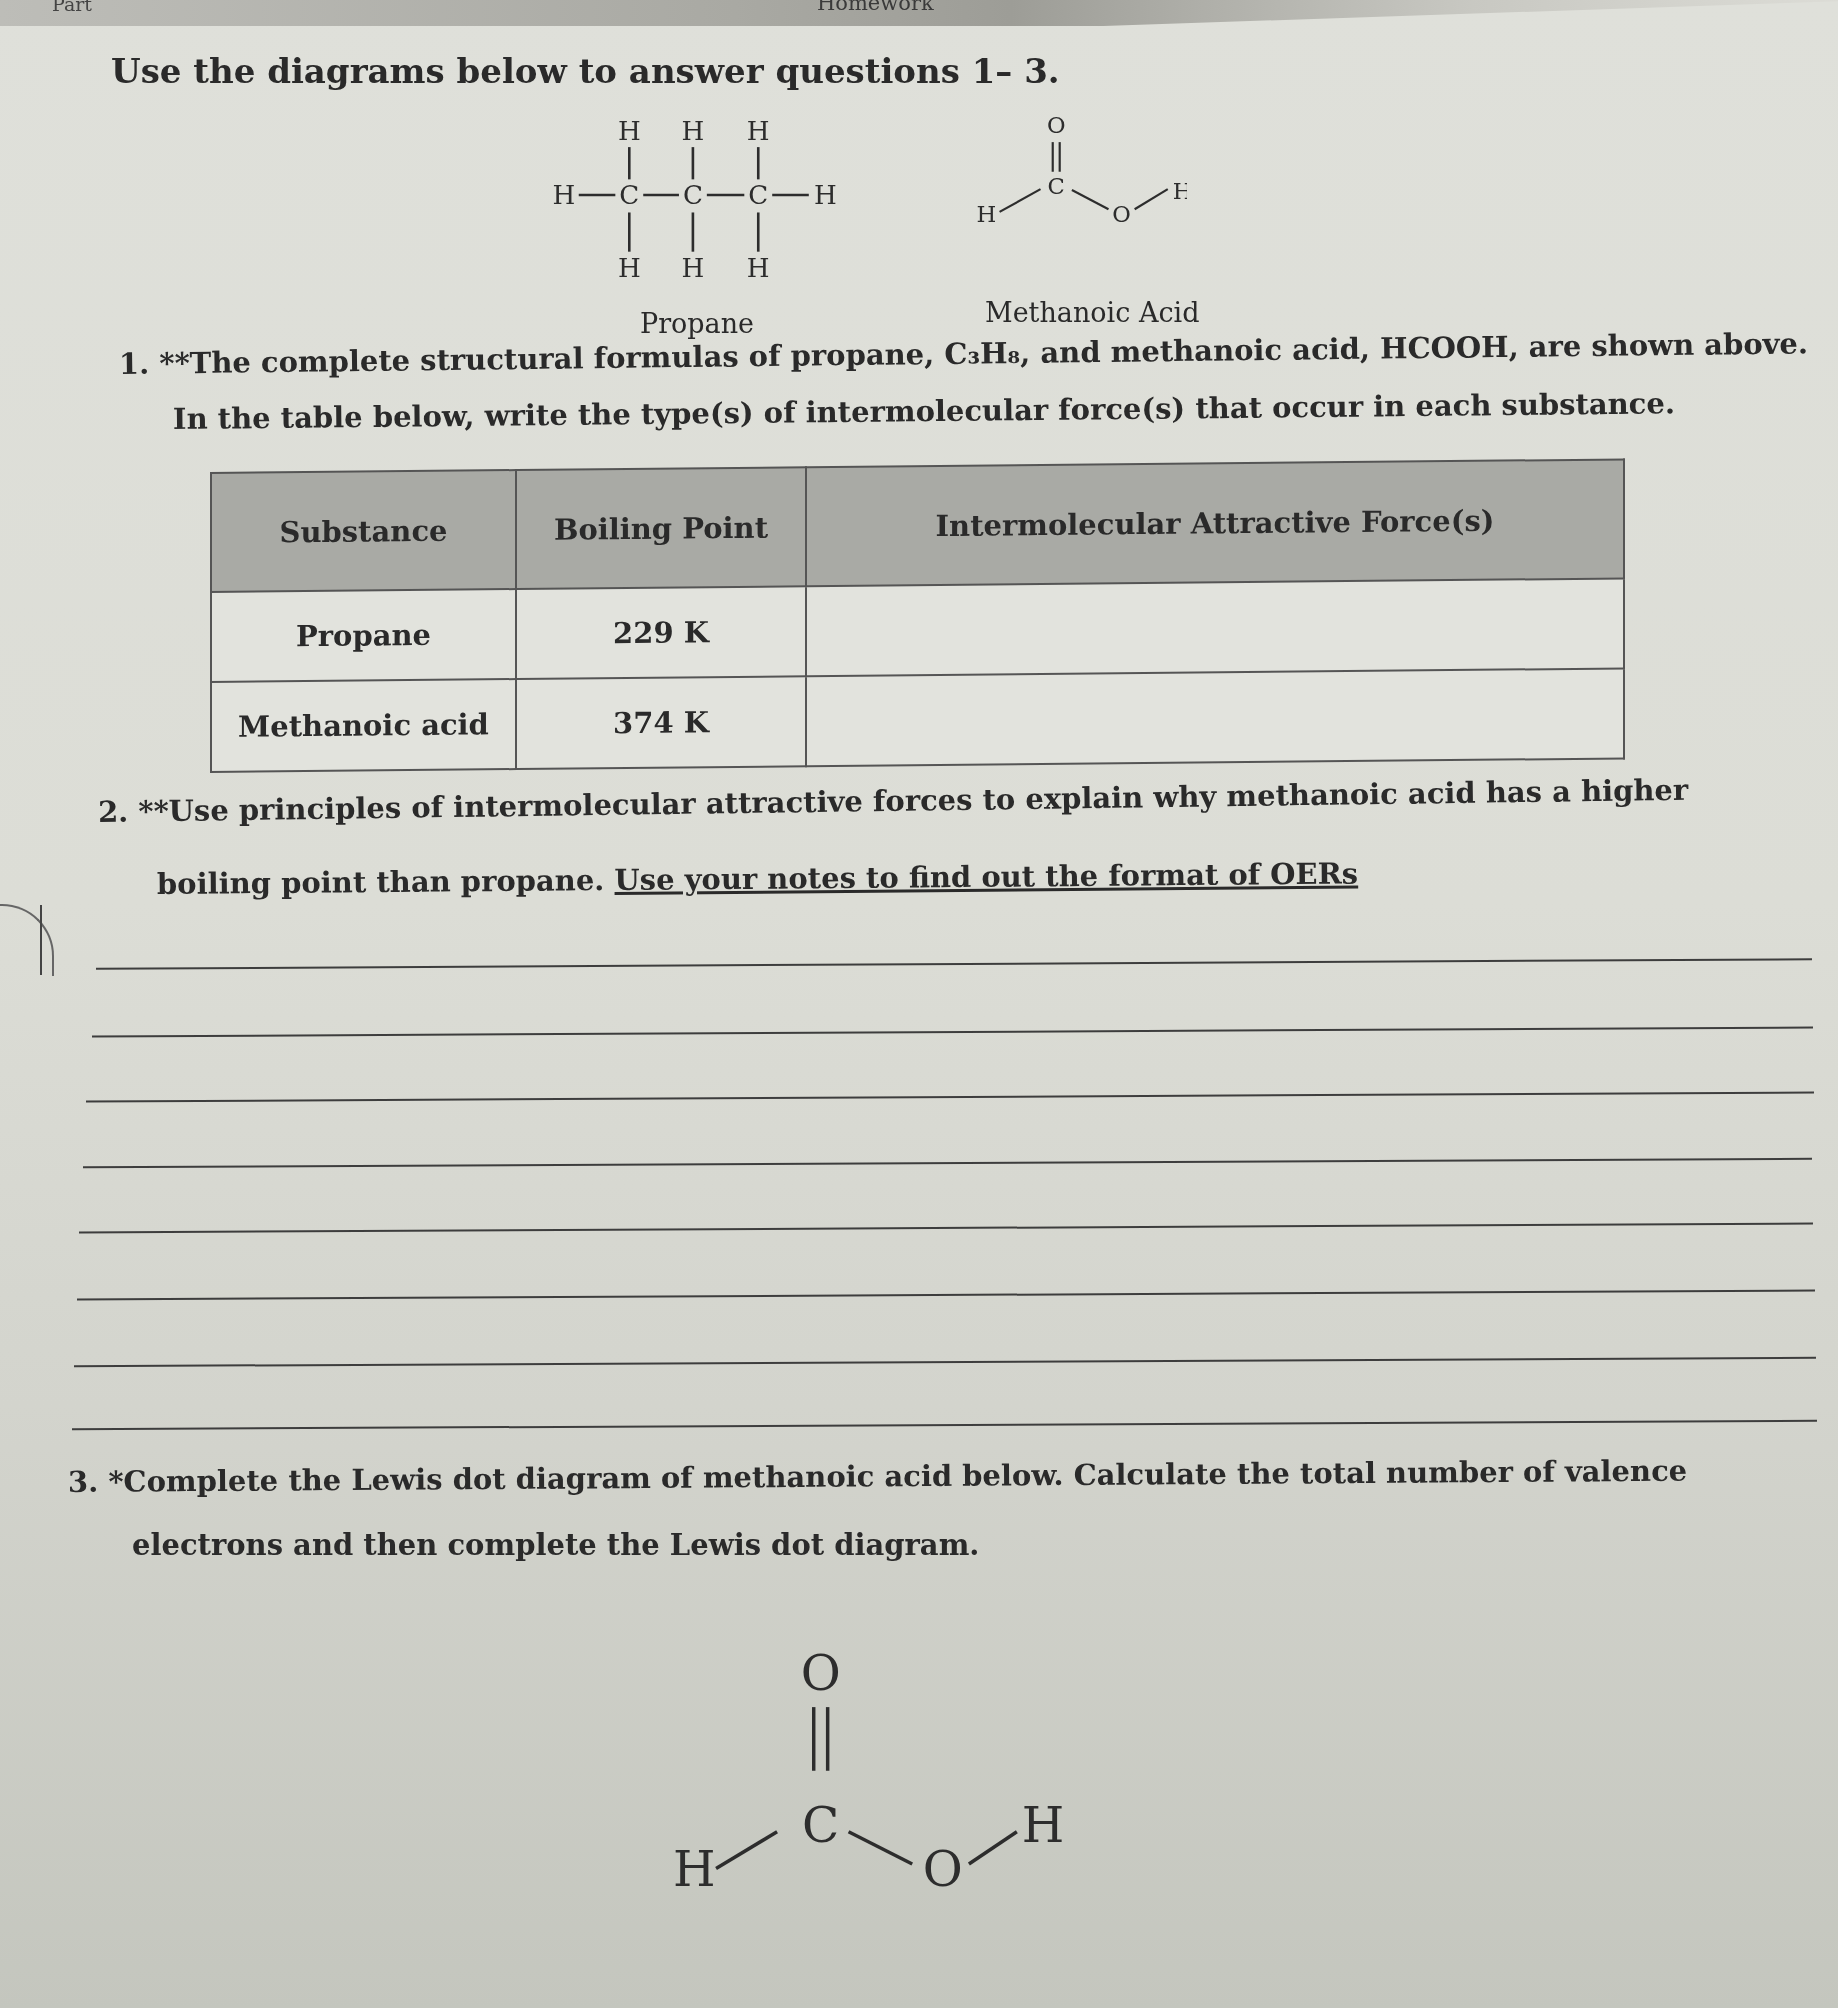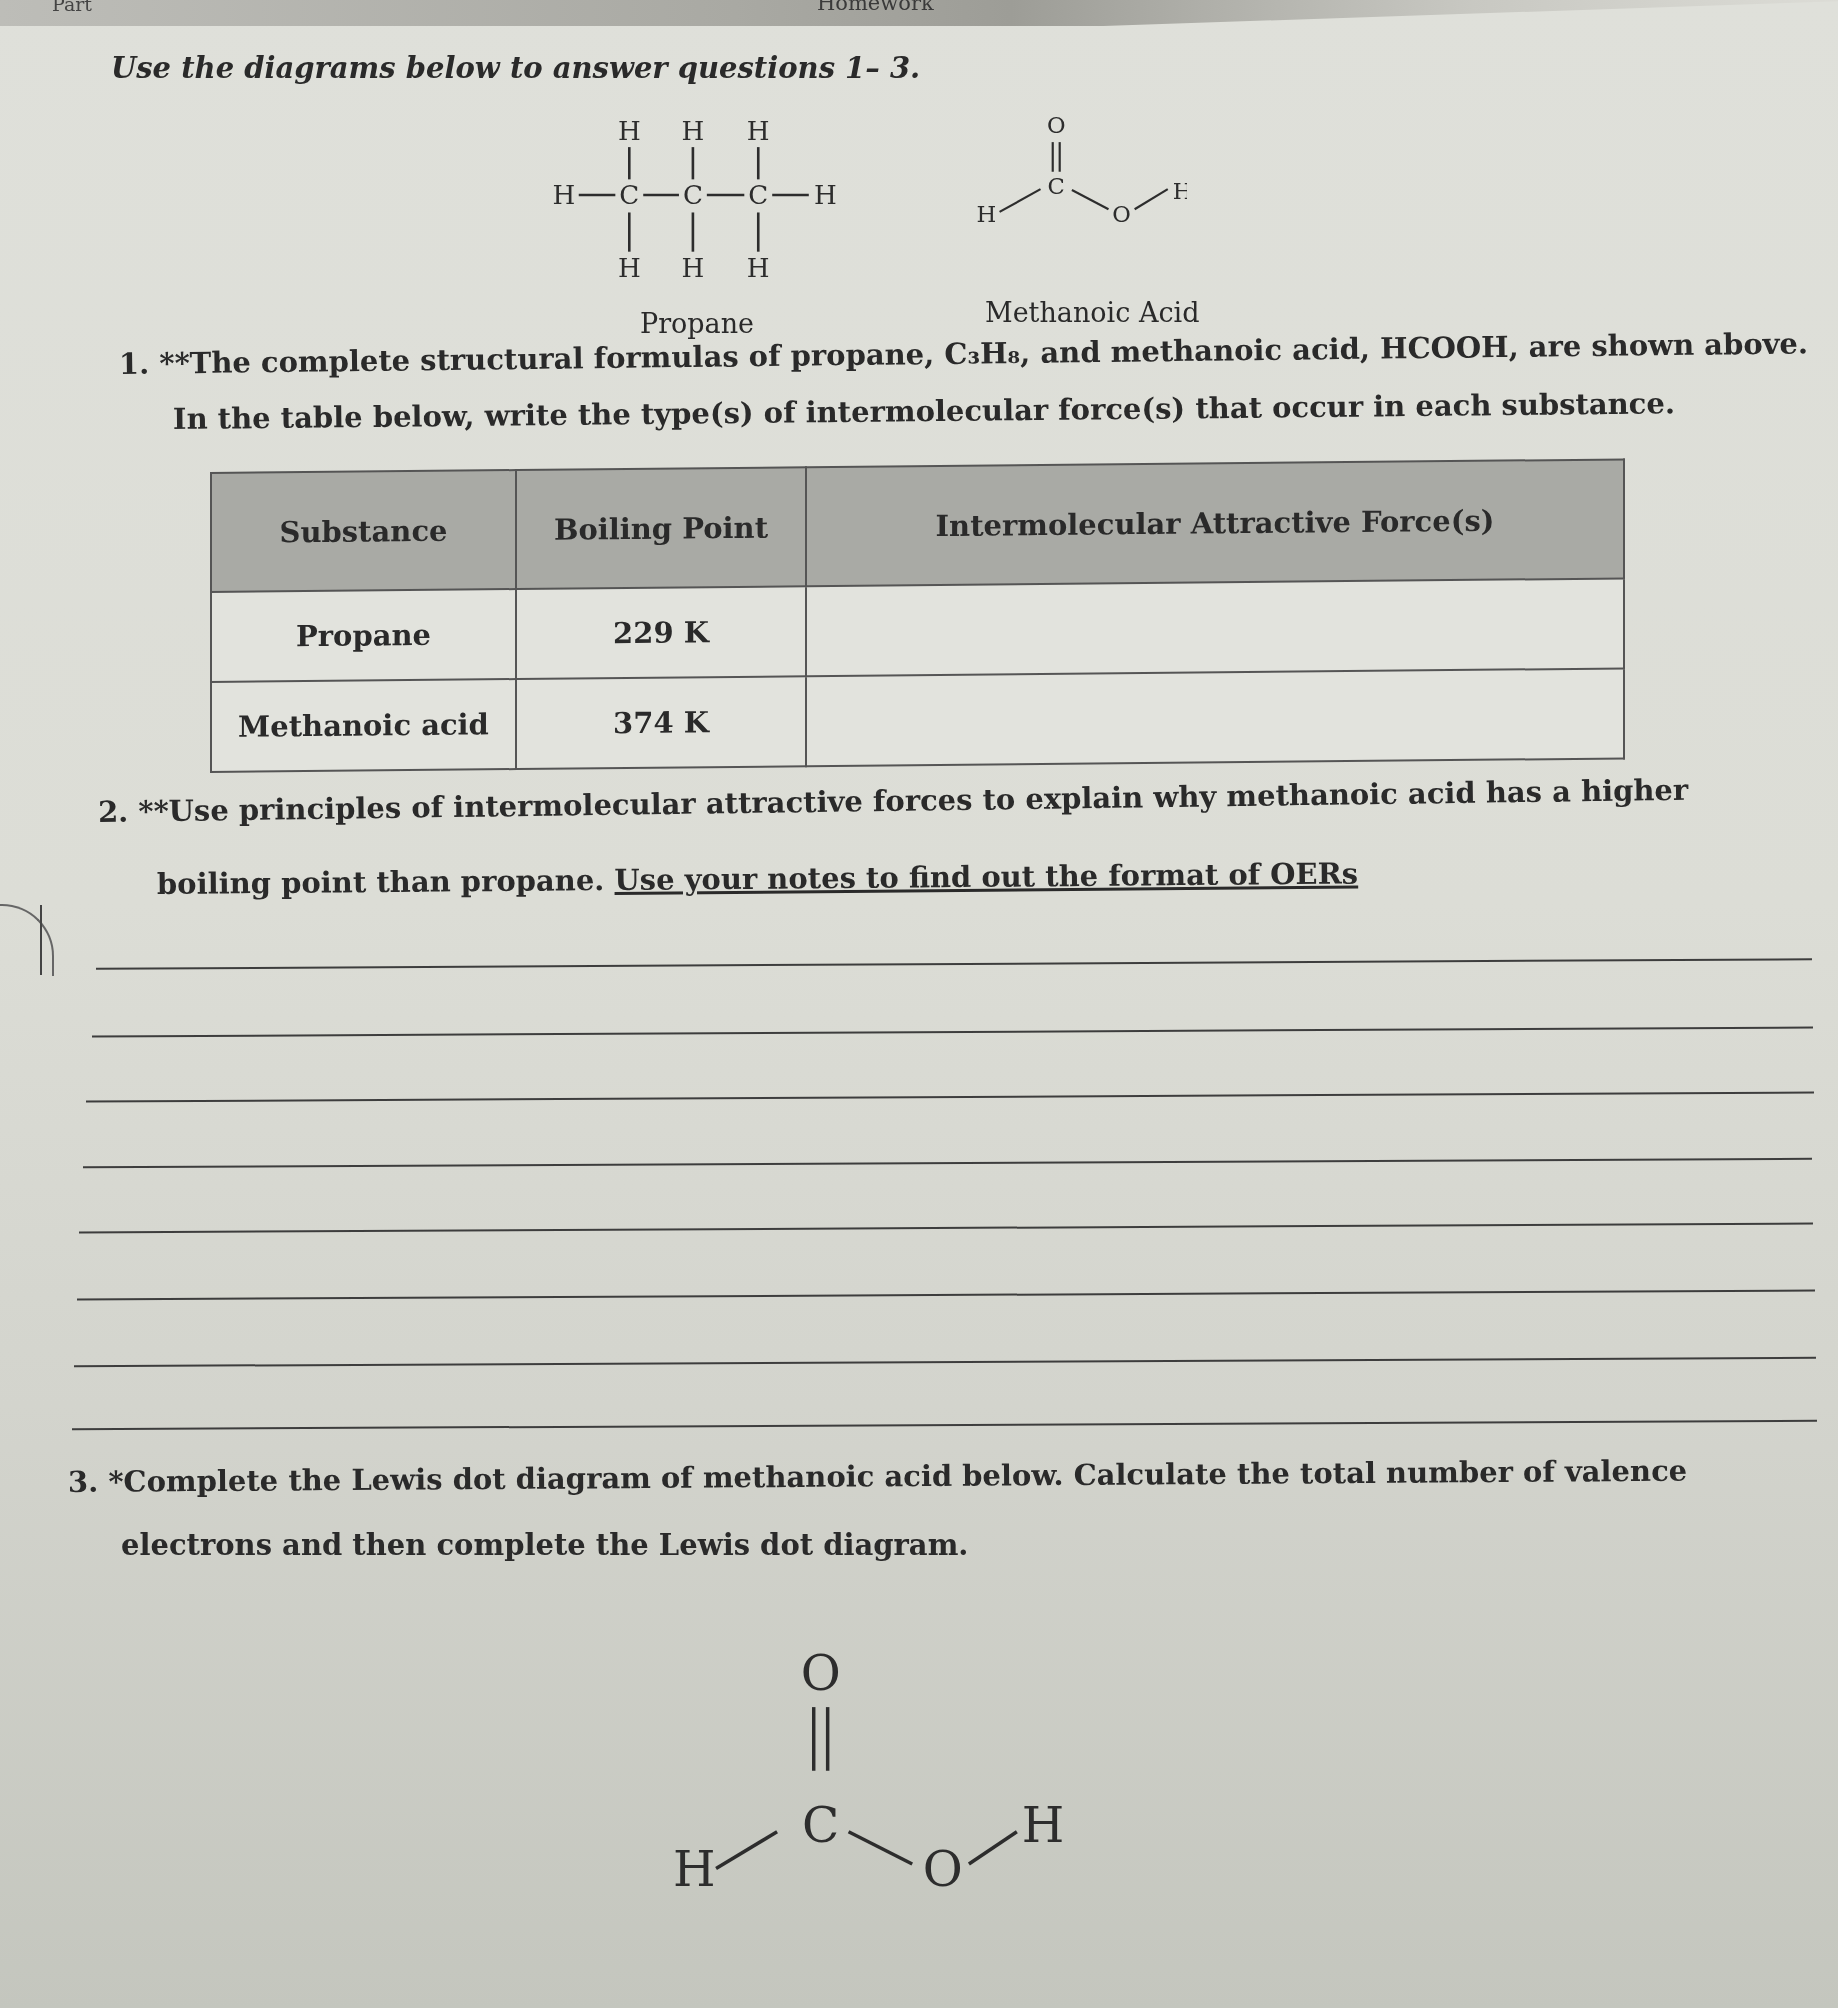--- a/index.html
+++ b/index.html
@@ -11,29 +11,29 @@
   }
   .top-strip {
     position: absolute; left: 0; top: 0; width: 1839px; height: 26px;
     background: linear-gradient(90deg, #bdbdb8 0%, #a9a9a3 40%, #9d9d97 55%, #c8c8c2 80%, #dcdcd6 100%);
     clip-path: polygon(0 0, 100% 0, 100% 5%, 60% 100%, 0 100%);
   }
   .top-left-text { position: absolute; left: 52px; top: -7px; font-size: 19px; color: #444; }
   .top-mid-text { position: absolute; left: 817px; top: -8.7px; font-size: 21px; color: #3a3a3a; }
   .abs { position: absolute; }
   .bold { font-weight: bold; }
-  .intro { left: 111px; top: 51px; font-size: 29px; font-style: italic; }
+  .intro { left: 111px; top: 51px; font-size: 34px; }
   .q { font-size: 29px; font-weight: bold; line-height: 1.1; white-space: nowrap; }
   .q1a { left: 119px; top: 349px; transform: rotate(-0.7deg); transform-origin: left; }
   .q1b { left: 173px; top: 404px; transform: rotate(-0.6deg); transform-origin: left; }
   .q2a { left: 98px; top: 797px; transform: rotate(-0.8deg); transform-origin: left; }
   .q2b { left: 157px; top: 869px; transform: rotate(-0.5deg); transform-origin: left; }
   .q2b .u { text-decoration: underline; text-decoration-thickness: 2.6px; }
   .q3a { left: 68px; top: 1467px; transform: rotate(-0.4deg); transform-origin: left; }
-  .q3b { left: 121px; top: 1530px; }
+  .q3b { left: 132px; top: 1530px; }
   .label { font-size: 27px; }
   .propane-label { left: 640px; top: 308px; }
   .acid-label { left: 985px; top: 297px; }
 
   
   .table-wrap {
     position: absolute; left: 210px; top: 472px; width: 1415px; height: 301px;
     transform: skewY(-0.55deg); transform-origin: left top;
   }
   table.imf {

